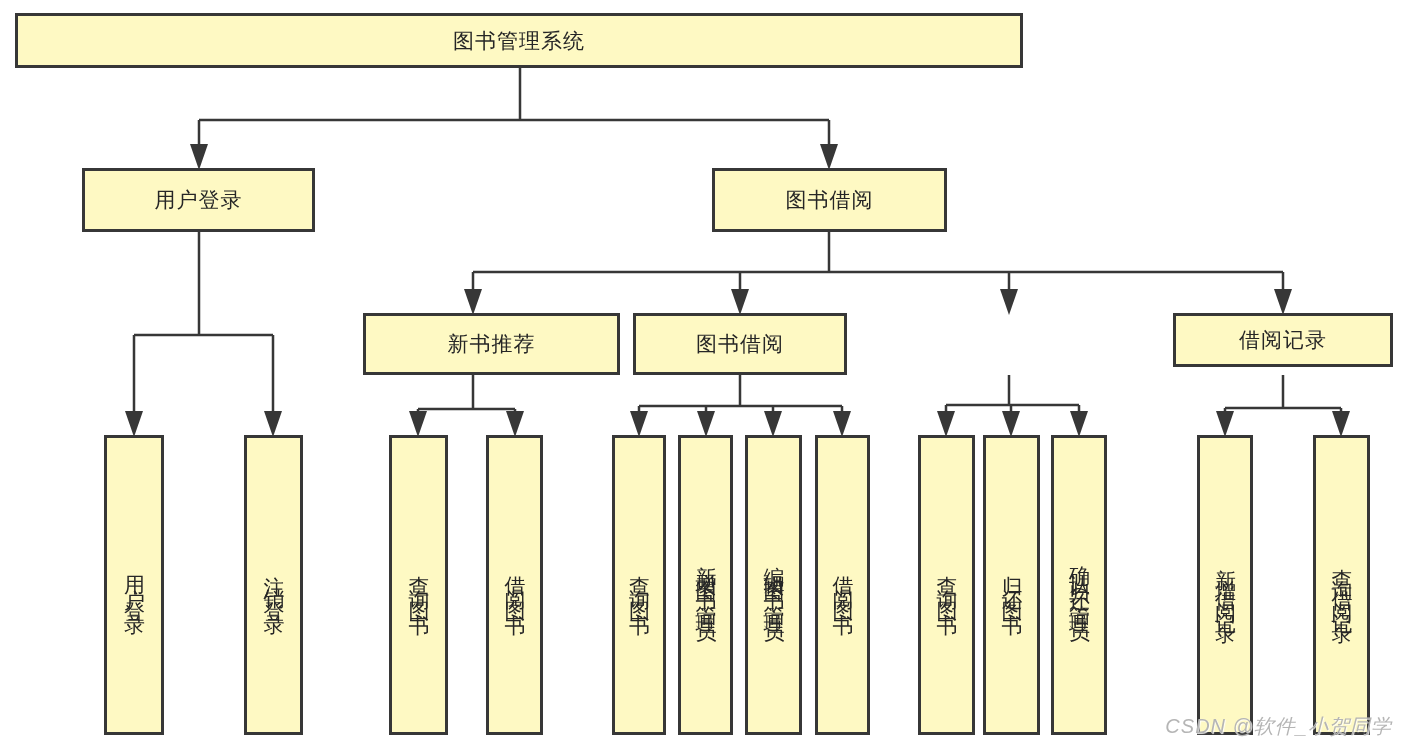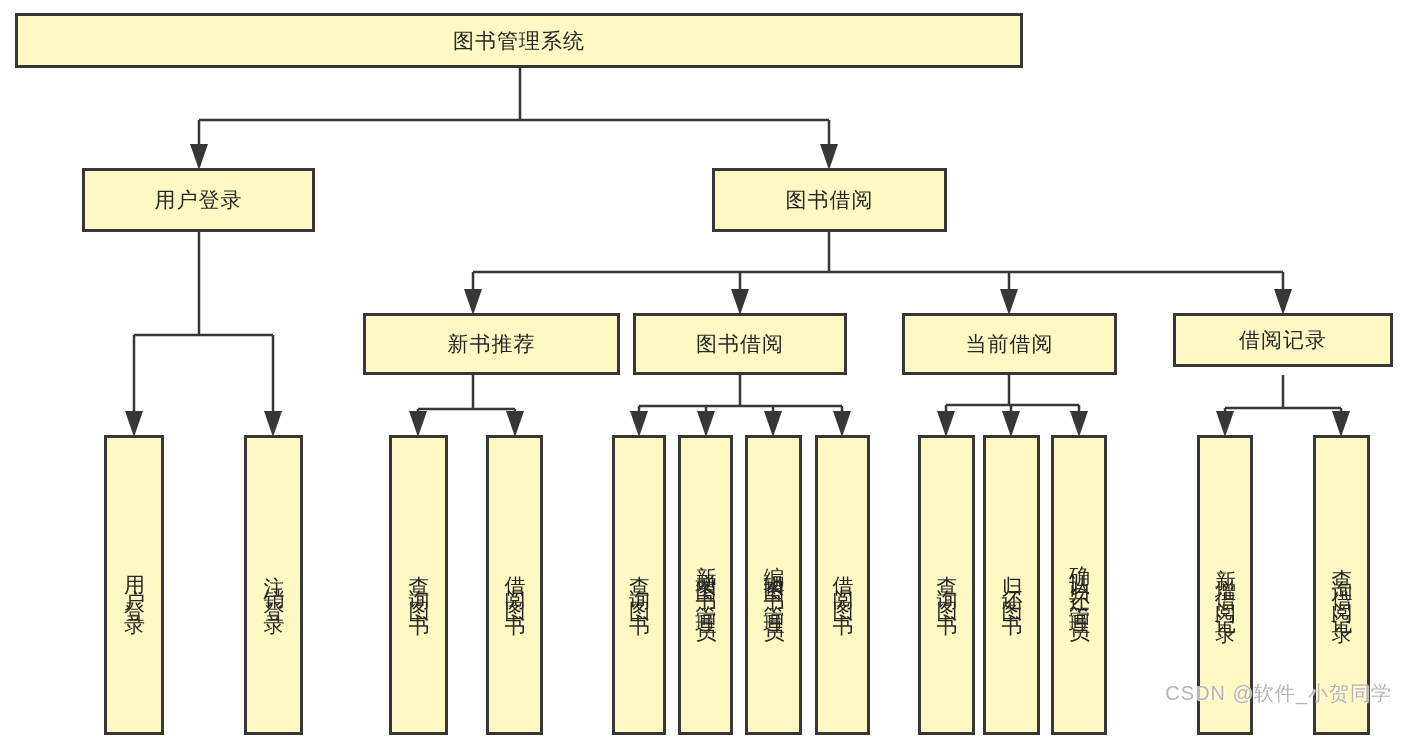--- a/index.html
+++ b/index.html
@@ -17,23 +17,24 @@
   }
   .hlabel{font-size:21px;letter-spacing:1px;white-space:nowrap;}
   .vtext{
     writing-mode:vertical-rl;text-orientation:mixed;
     font-size:21px;line-height:1;color:#262626;white-space:nowrap;
   }
   .ls4{letter-spacing:13px;}
   .ls6{letter-spacing:11px;}
   .ls9{letter-spacing:8px;}
   .watermark{
-    position:absolute;top:680px;right:13px;
+    position:absolute;top:713px;right:13px;
     font-size:20px;color:#b5b5b5;letter-spacing:1px;white-space:nowrap;
     text-shadow:1px 1px 1px rgba(255,255,255,0.9);
+    font-style:italic;
   }
 </style>
 </head>
 <body>
 
 <div class="canvas">
 
   <svg class="wires" width="1405" height="747" viewBox="0 0 1405 747">
     <g stroke="#373737" stroke-width="2.5" fill="none">
 
@@ -84,23 +85,20 @@
   <div class="node" style="left:712px;top:168px;width:235px;height:64px">
     <span class="hlabel">图书借阅</span>
   </div>
 
   <div class="node" style="left:363px;top:313px;width:257px;height:62px">
     <span class="hlabel">新书推荐</span>
   </div>
   <div class="node" style="left:633px;top:313px;width:214px;height:62px">
     <span class="hlabel">图书借阅</span>
   </div>
-  <div class="node" style="left:902px;top:313px;width:215px;height:62px">
-    <span class="hlabel">当前借阅</span>
-  </div>
   <div class="node" style="left:1173px;top:313px;width:220px;height:54px">
     <span class="hlabel">借阅记录</span>
   </div>
 
   <div class="node" style="left:104px;top:435px;width:60px;height:300px">
     <span class="vtext ls4">用户登录</span>
   </div>
   <div class="node" style="left:244px;top:435px;width:59px;height:300px">
     <span class="vtext ls4">注销登录</span>
   </div>

